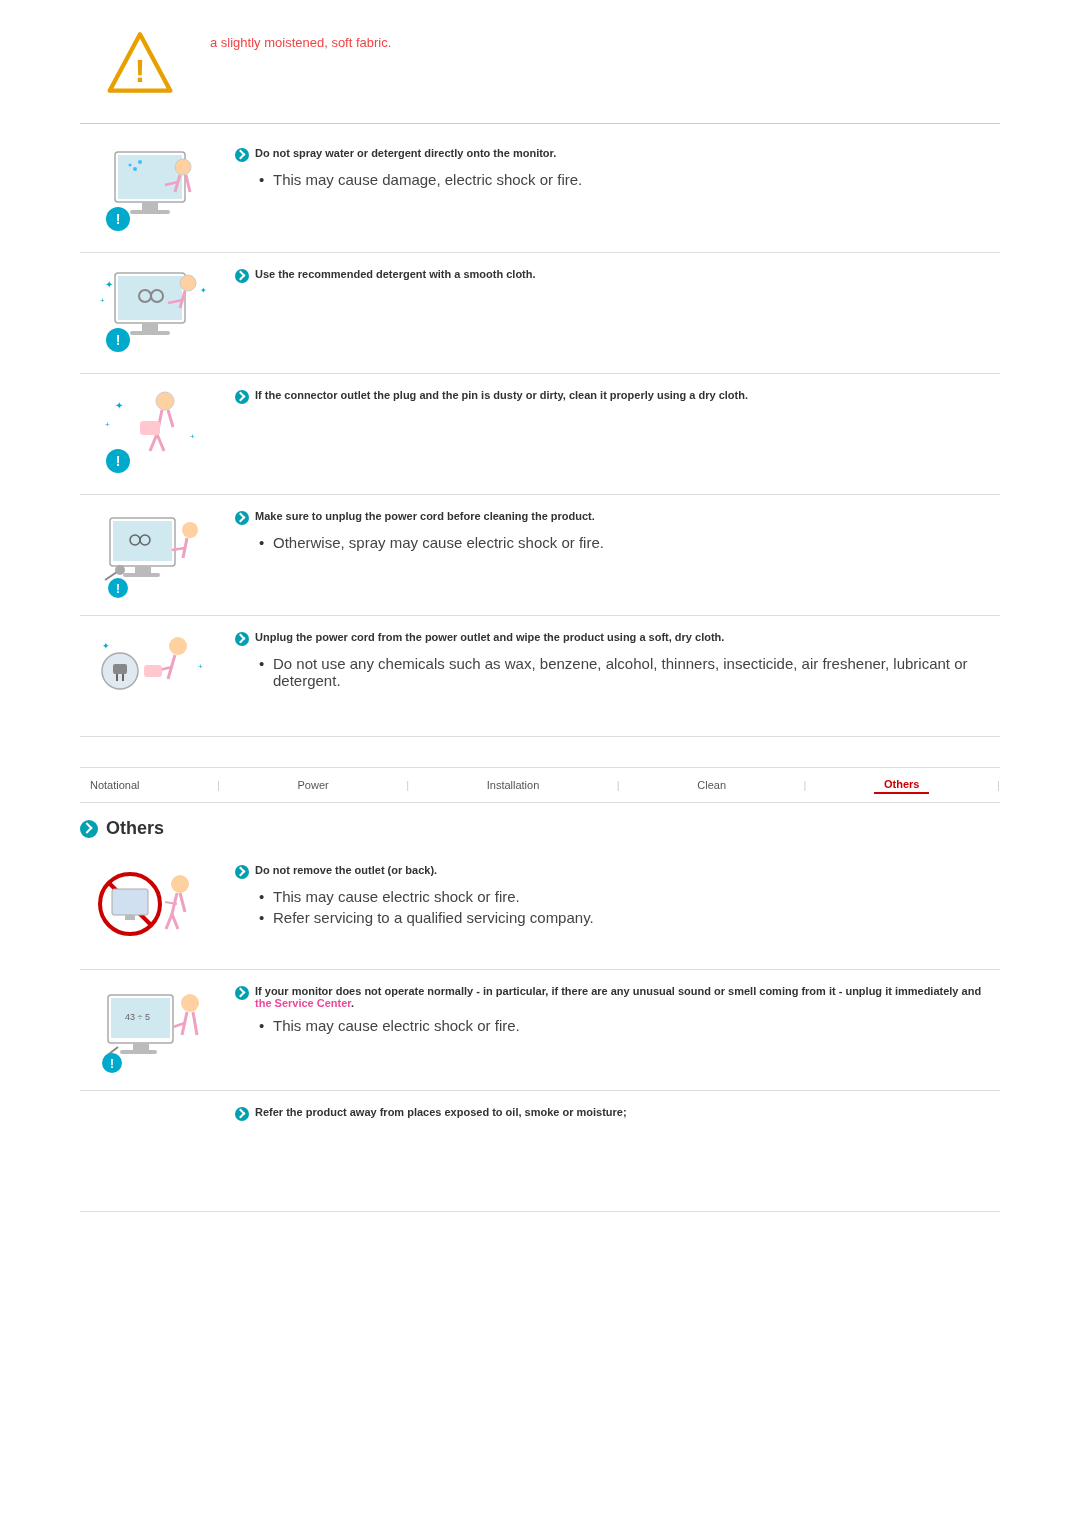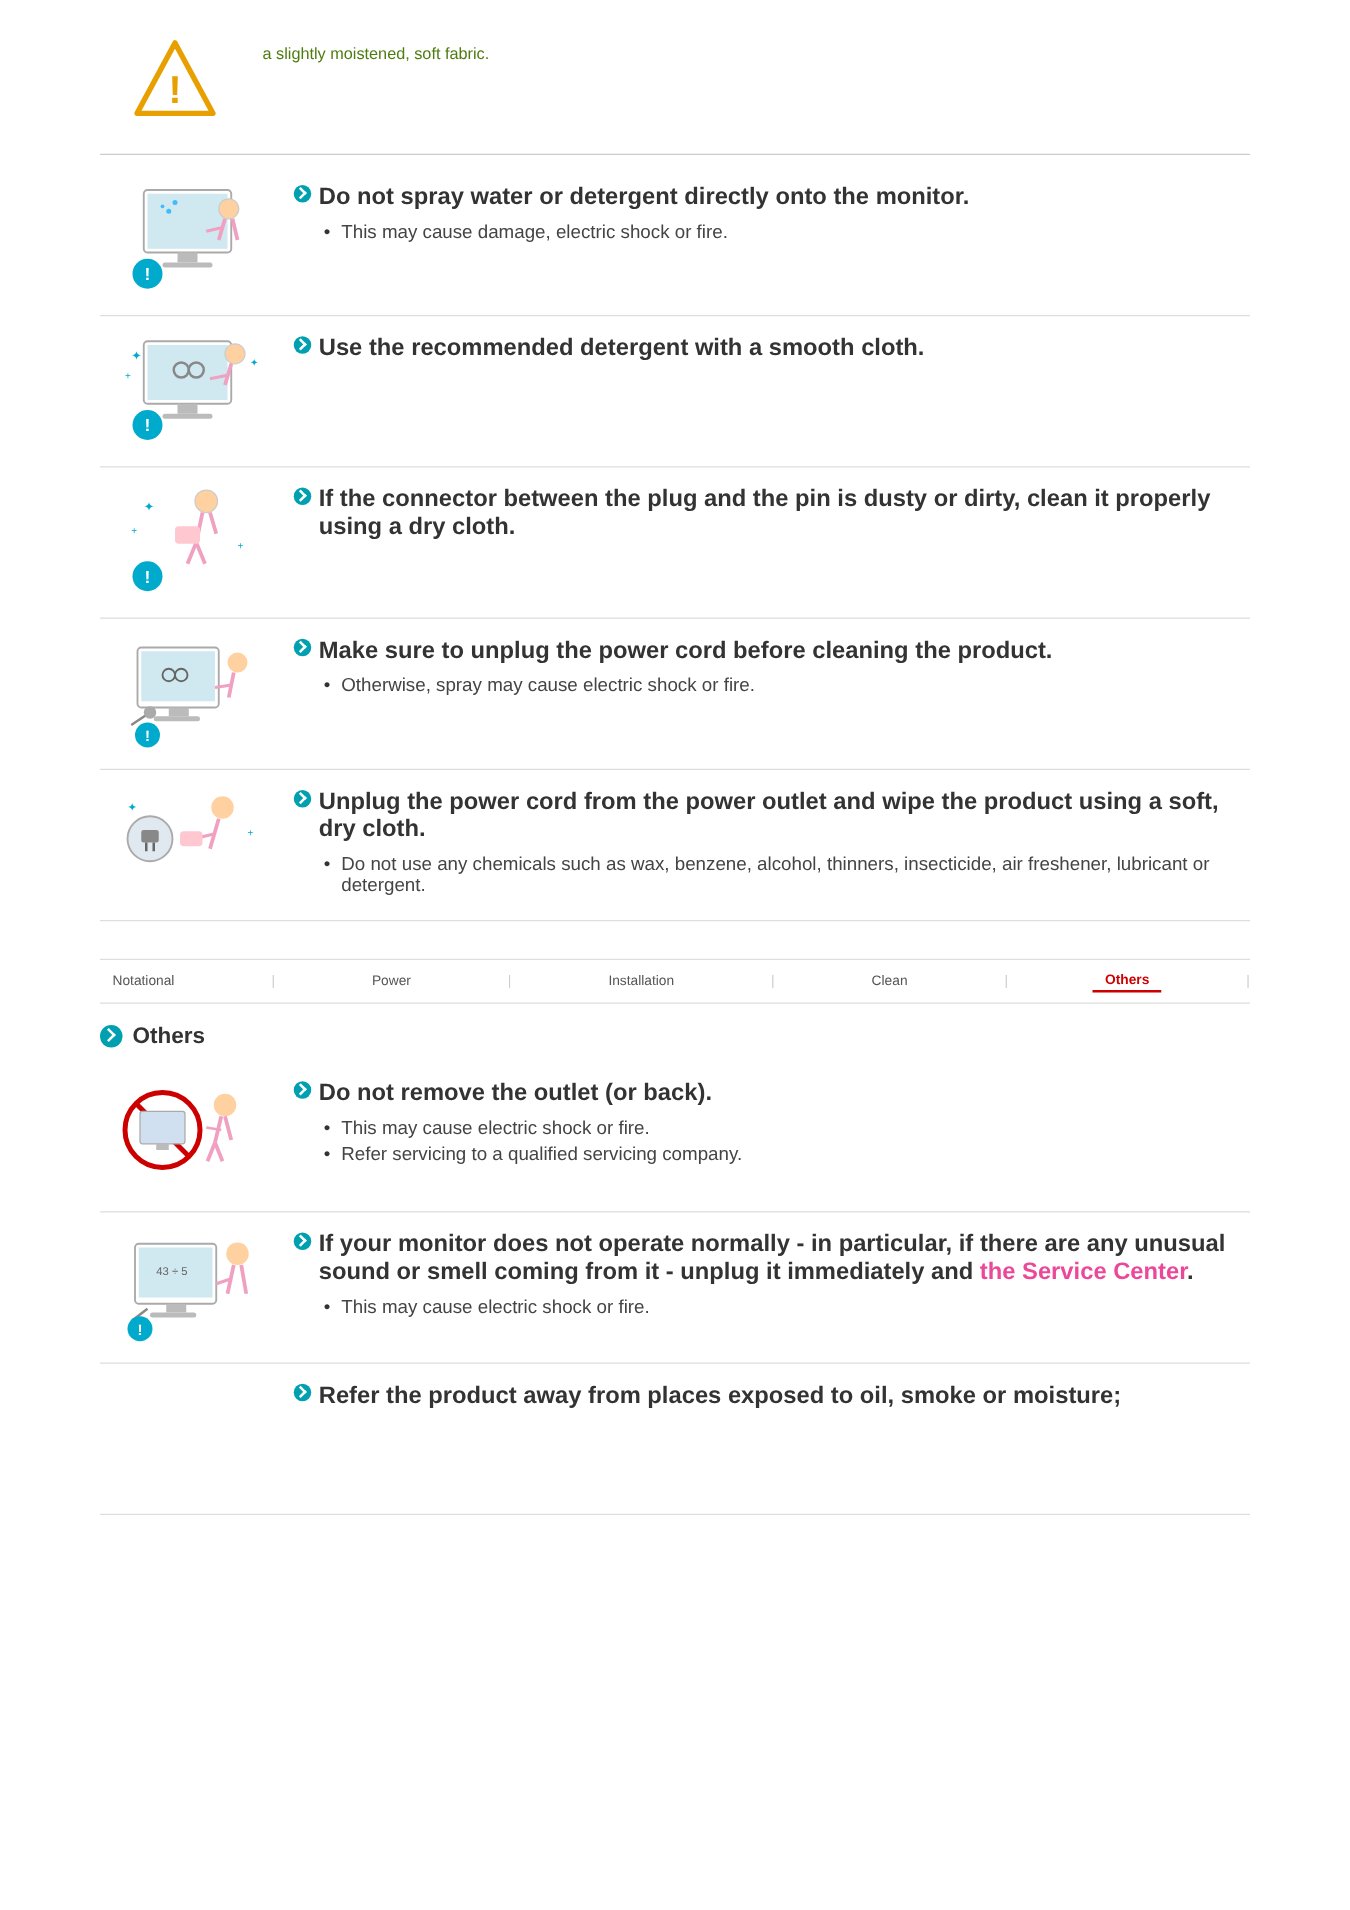--- a/index.html
+++ b/index.html
@@ -29,21 +29,21 @@
       min-width: 120px;
       display: flex;
       justify-content: center;
       align-items: center;
     }
     .top-warning-row .text-area {
       flex: 1;
       padding-left: 10px;
       padding-top: 5px;
       font-size: 13px;
-      color: #4d7c0f;
+      color: #ef4444;
     }
 
     
     .warning-triangle {
       width: 70px;
       height: 65px;
     }
 
     hr.divider {
       border: none;
@@ -91,21 +91,21 @@
       border-top: 2px solid white;
       border-right: 2px solid white;
       transform: rotate(45deg);
       position: absolute;
       top: 3px;
       left: 2px;
     }
 
     .instruction-title {
       font-weight: bold;
-      font-size: 19px;
+      font-size: 11px;
       margin-bottom: 6px;
       display: flex;
       align-items: flex-start;
     }
     .instruction-title .circle-icon {
       flex-shrink: 0;
       margin-top: 2px;
     }
 
     .bullet-list {
@@ -302,21 +302,21 @@
         <text x="15" y="38" font-size="8" fill="#00aacc">+</text>
         <text x="100" y="50" font-size="8" fill="#00aacc">+</text>
 
         <circle cx="28" cy="72" r="12" fill="#00aacc"></circle>
         <text x="28" y="77" text-anchor="middle" font-size="14" font-weight="bold" fill="white">!</text>
       </svg>
     </div>
     <div class="content-area">
       <div class="instruction-title">
         <span class="circle-icon"></span>
-        <span>If the connector between the plug and the pin is dusty or dirty, clean it properly using a dry cloth.</span>
+        <span>If the connector outlet the plug and the pin is dusty or dirty, clean it properly using a dry cloth.</span>
       </div>
     </div>
   </div>
 
   <div class="instruction-row">
     <div class="icon-area illus-box">
       <svg width="120" height="90" viewBox="0 0 120 90">
 
         <rect x="20" y="8" width="65" height="48" rx="3" fill="white" stroke="#aaa" stroke-width="1.5"></rect>
         <rect x="23" y="11" width="59" height="40" fill="#d0e8f0"></rect>

